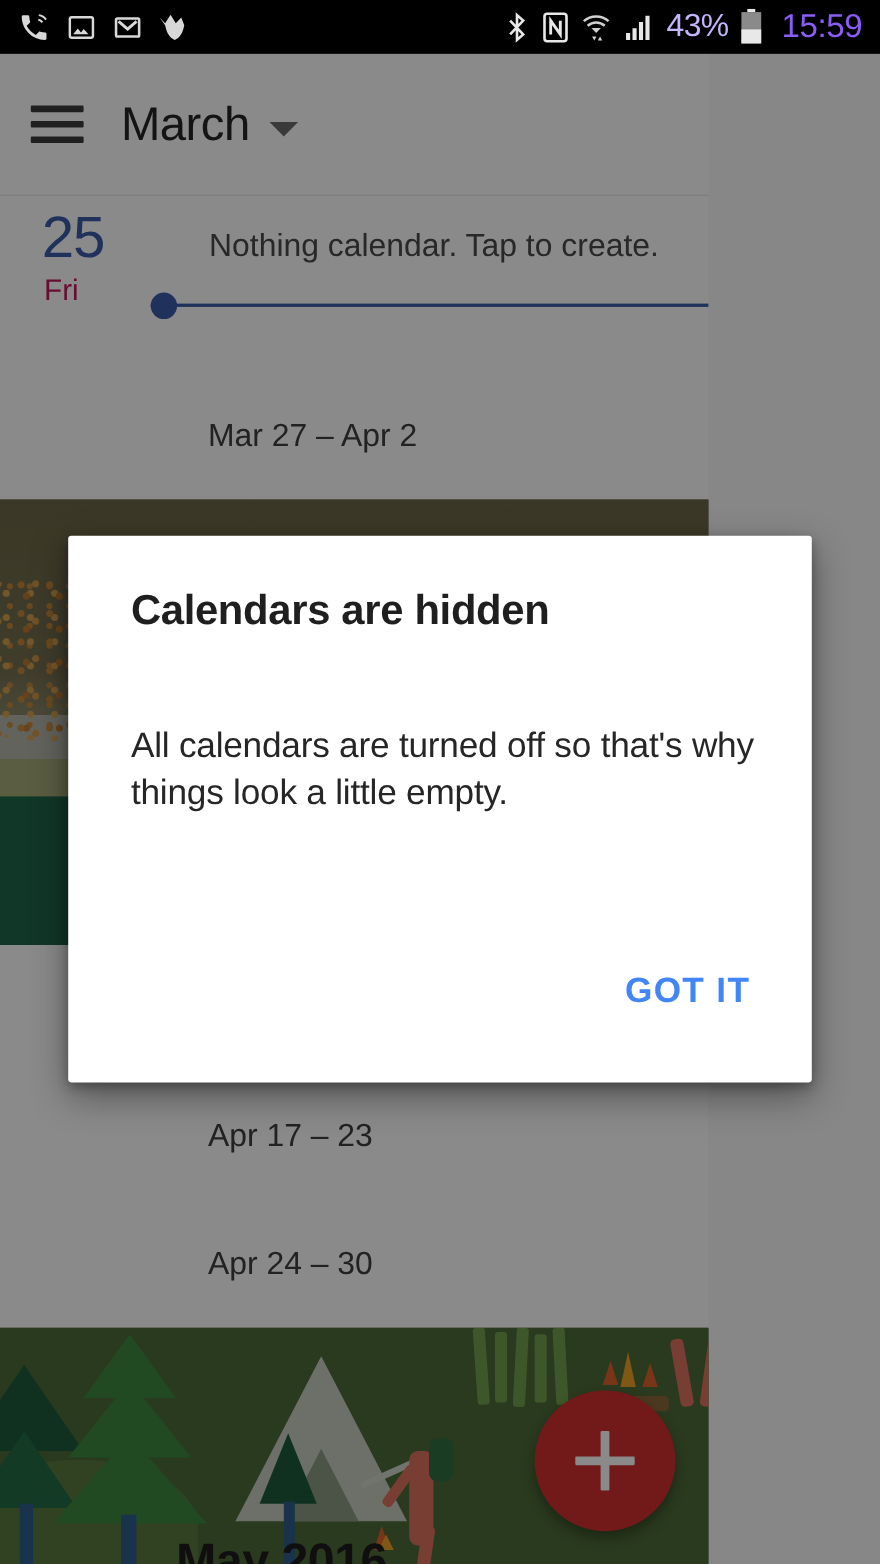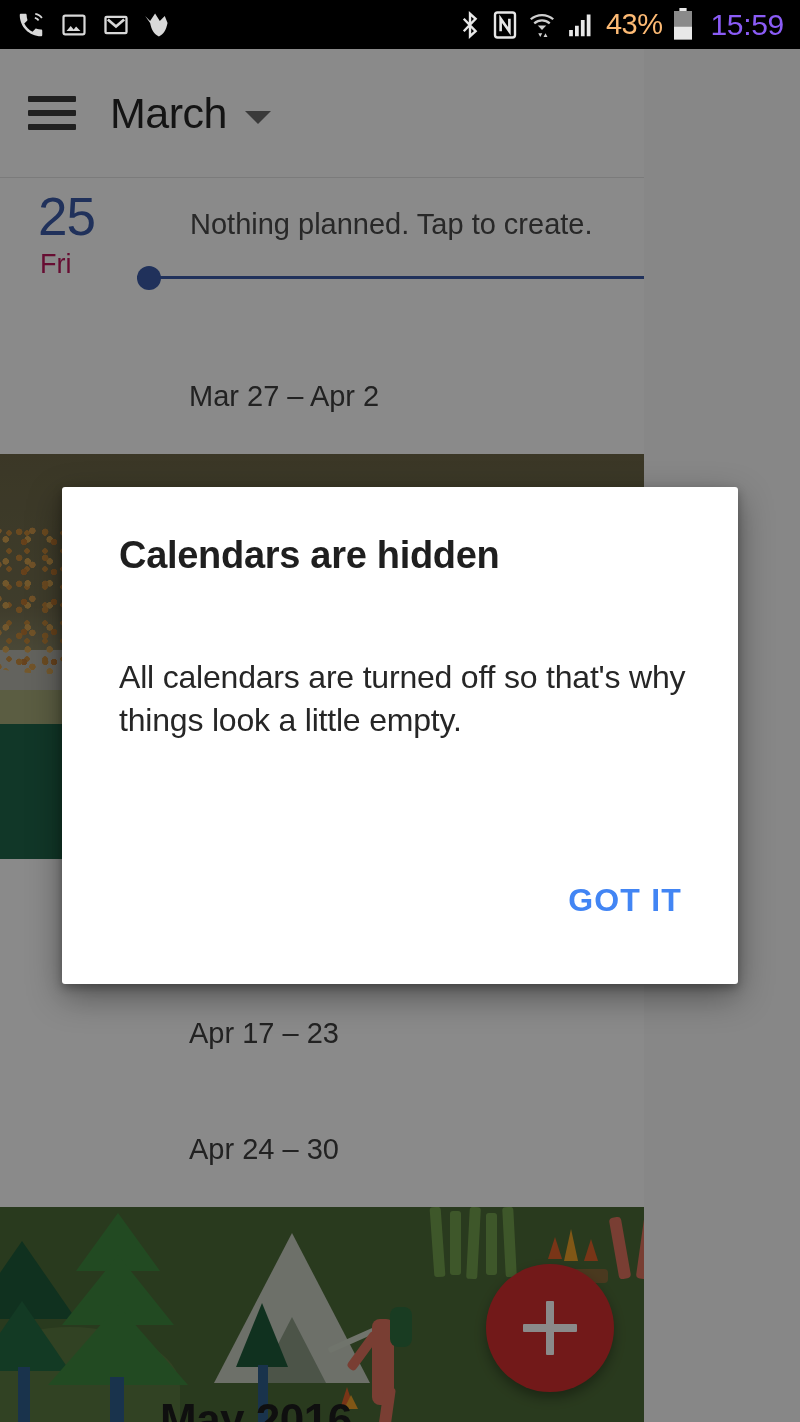--- a/index.html
+++ b/index.html
@@ -22,21 +22,21 @@
     width:800px; height:49px;
     background:#000;
     display:flex; align-items:center;
     padding:0 16px;
     z-index:60;
   }
   #sb-left { display:flex; align-items:center; gap:14px; }
   #sb-right { margin-left:auto; display:flex; align-items:center; gap:10px; }
   .sb-ico { display:block; }
   #sb-battpct {
-    color:#fdba74; font-size:29px; letter-spacing:-0.5px;
+    color:#c4b5fd; font-size:29px; letter-spacing:-0.5px;
     font-family:"Liberation Sans", sans-serif;
   }
   #sb-clock {
     color:#8b5cf6; font-size:30px; letter-spacing:-0.3px;
     margin-left:6px;
   }
 
   
   #app {
     position:absolute; left:0; top:49px;
@@ -335,21 +335,21 @@
           <i></i>
           <i></i>
       </div>
     </div>
 
     <div id="agenda">
 
       <div class="day-row">
         <div class="day-num">25</div>
         <div class="day-dow">Fri</div>
-        <div class="day-empty">Nothing planned. Tap to create.</div>
+        <div class="day-empty">Nothing calendar. Tap to create.</div>
         <div class="now-line"></div>
         <div class="now-dot"></div>
       </div>
 
       <div class="week-divider">
         <span>Mar 27 – Apr 2</span>
       </div>
 
       <div class="illus illus-april">
         <div class="sky-april"></div>

